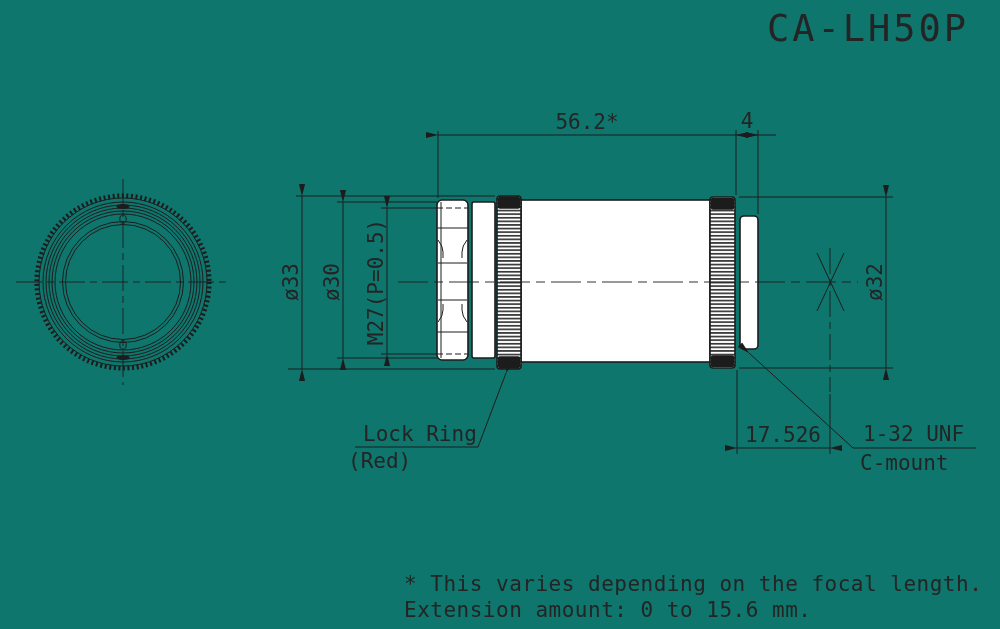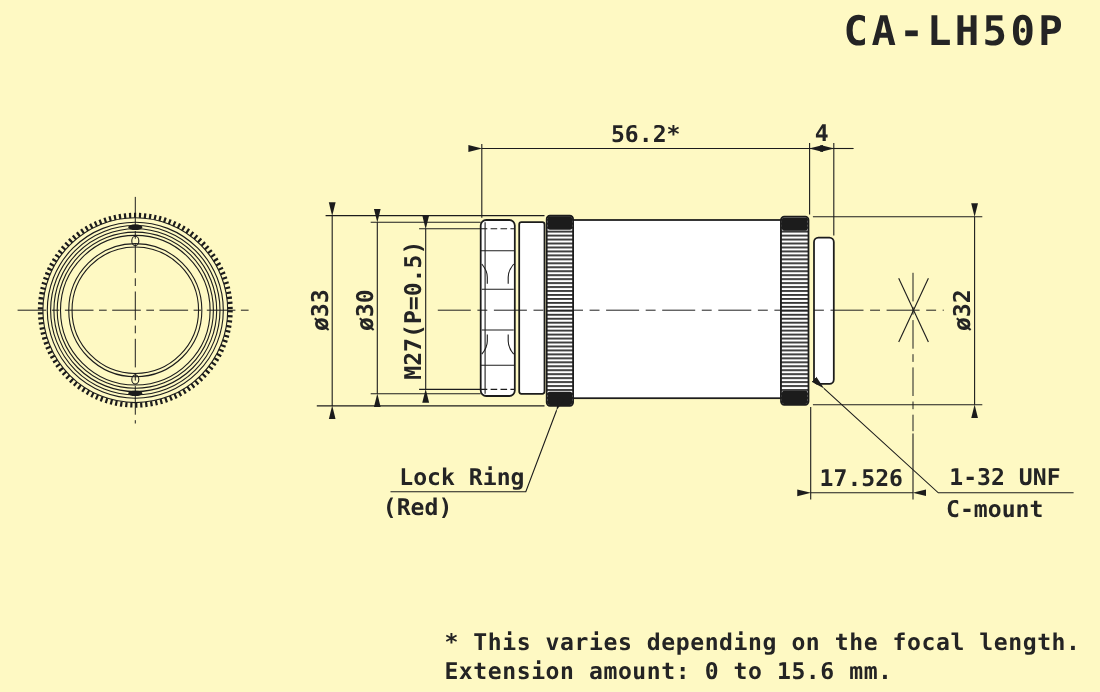--- a/index.html
+++ b/index.html
@@ -1,17 +1,17 @@
 <!DOCTYPE html>
 <html><head>
 <meta charset="utf-8">
 <style>
   html,body{margin:0;padding:0;background:#f0f0f0;}
-  #stage{position:relative;width:1000px;height:629px;background:#fef9c3;overflow:hidden;
-         font-family:"DejaVu Sans Mono","Liberation Mono",monospace;font-weight:bold;}
+  #stage{position:relative;width:1000px;height:629px;background:#0f766e;overflow:hidden;
+         font-family:"DejaVu Sans Mono","Liberation Mono",monospace;}
   svg{display:block;}
   .obj   {fill:#ffffff;stroke:#1c1c1c;stroke-width:1.6;}
   .thin  {fill:none;stroke:#1c1c1c;stroke-width:1;}
   .cl    {fill:none;stroke:#1c1c1c;stroke-width:0.9;}
   .dash  {stroke-dasharray:6 3;}
   .cldash{stroke-dasharray:26 5 7 5;}
   text{font-family:"DejaVu Sans Mono","Liberation Mono",monospace;fill:#242424;}
   .title-txt{font-size:37px;letter-spacing:3px;}
   .dim-txt{font-size:21px;}
   .lbl-txt{font-size:21px;}

